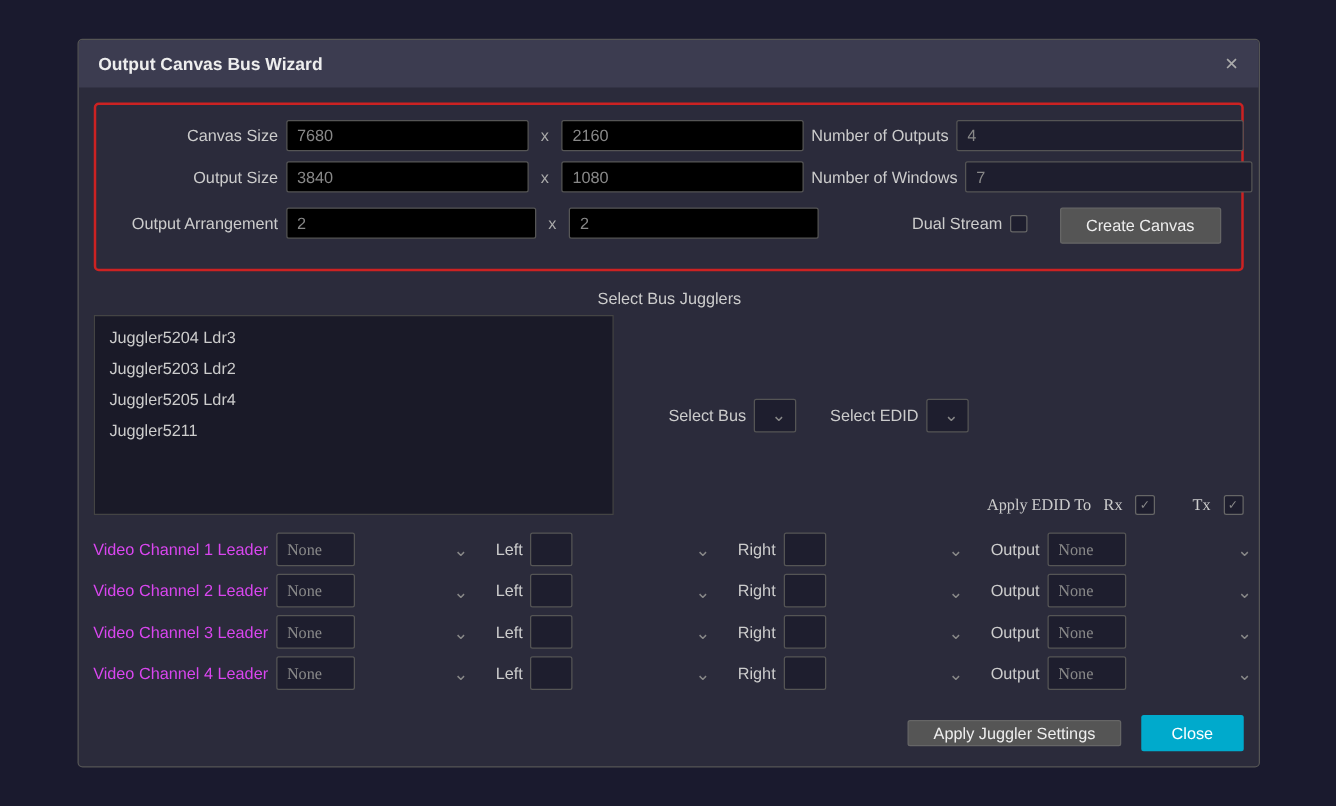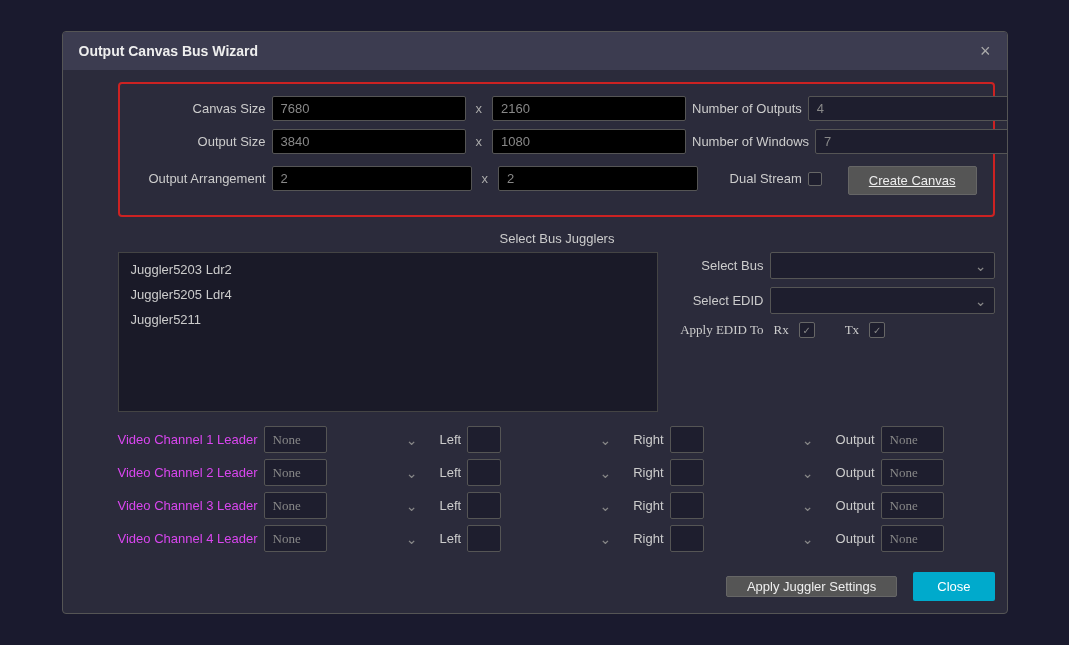--- a/index.html
+++ b/index.html
@@ -31,21 +31,21 @@
       font-weight: bold;
     }
     .close-btn {
       background: none;
       border: none;
       color: #aaa;
       font-size: 18px;
       cursor: pointer;
       line-height: 1;
     }
-    .content { padding: 12px; margin-left: 43px; }
+    .content { padding: 12px; }
 
     
     .config-section {
       border: 2px solid #cc2222;
       border-radius: 4px;
       padding: 12px 16px;
       margin-bottom: 14px;
     }
     .config-row {
       display: flex;
@@ -95,21 +95,20 @@
       background: #555;
       border: 1px solid #666;
       color: #eee;
       padding: 6px 20px;
       border-radius: 2px;
       cursor: pointer;
       font-size: 13px;
       margin-left: auto;
       display: block;
       margin-top: 4px;
-      text-decoration: underline;
     }
     .dual-stream-group {
       display: flex;
       align-items: center;
       gap: 6px;
     }
     .checkbox {
       width: 14px;
       height: 14px;
       border: 1px solid #666;
@@ -139,21 +138,21 @@
       padding: 4px 0;
     }
     .juggler-item {
       padding: 5px 12px;
       color: #ccc;
       cursor: pointer;
     }
     .right-controls {
       flex: 1;
       display: flex;
-      flex-direction: column;
+      flex-direction: row;
       gap: 8px;
     }
     .control-row {
       display: flex;
       align-items: center;
       gap: 6px;
     }
     .ctrl-label {
       color: #ccc;
       min-width: 90px;
@@ -357,20 +356,21 @@
         <div style="margin-left: 20px;">
           <button class="create-canvas-btn">Create Canvas</button>
         </div>
       </div>
     </div>
 
     <div class="section-title">Select Bus Jugglers</div>
     <div class="main-row">
 
       <div class="juggler-list">
+        <div class="juggler-item">Juggler5204 Ldr3</div>
         <div class="juggler-item">Juggler5203 Ldr2</div>
         <div class="juggler-item">Juggler5205 Ldr4</div>
         <div class="juggler-item">Juggler5211</div>
       </div>
 
       <div class="right-controls">
 
         <div class="control-row">
           <span class="ctrl-label">Select Bus</span>
           <div class="select-wrapper">

